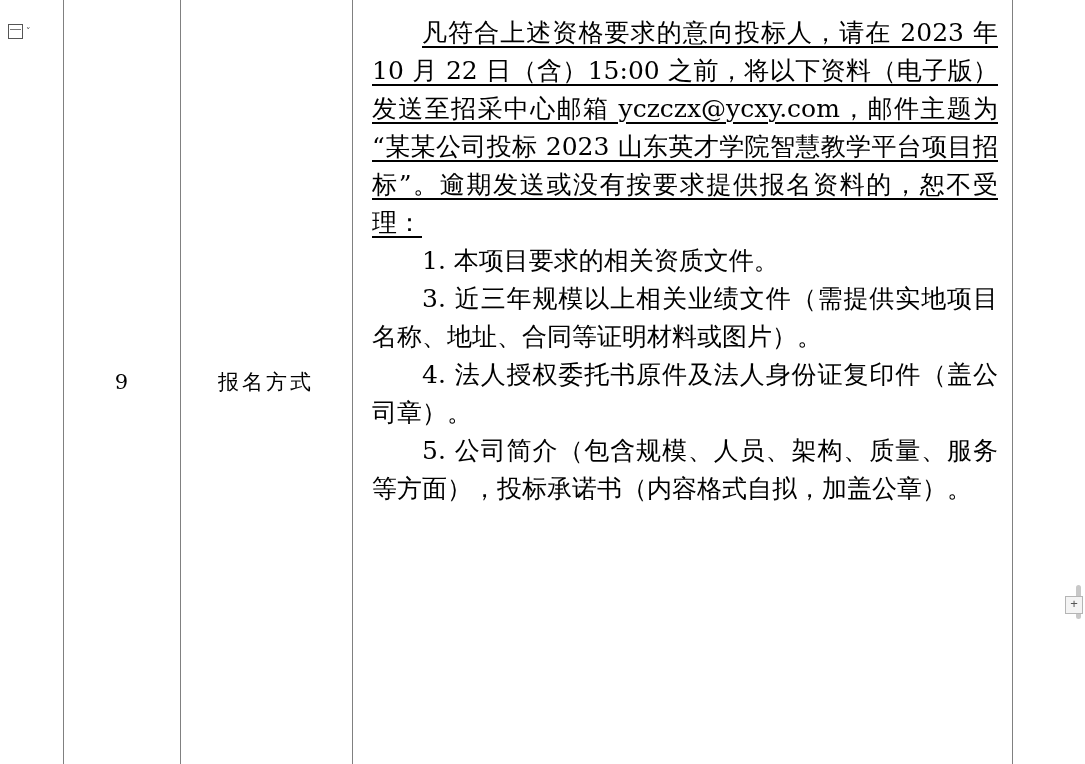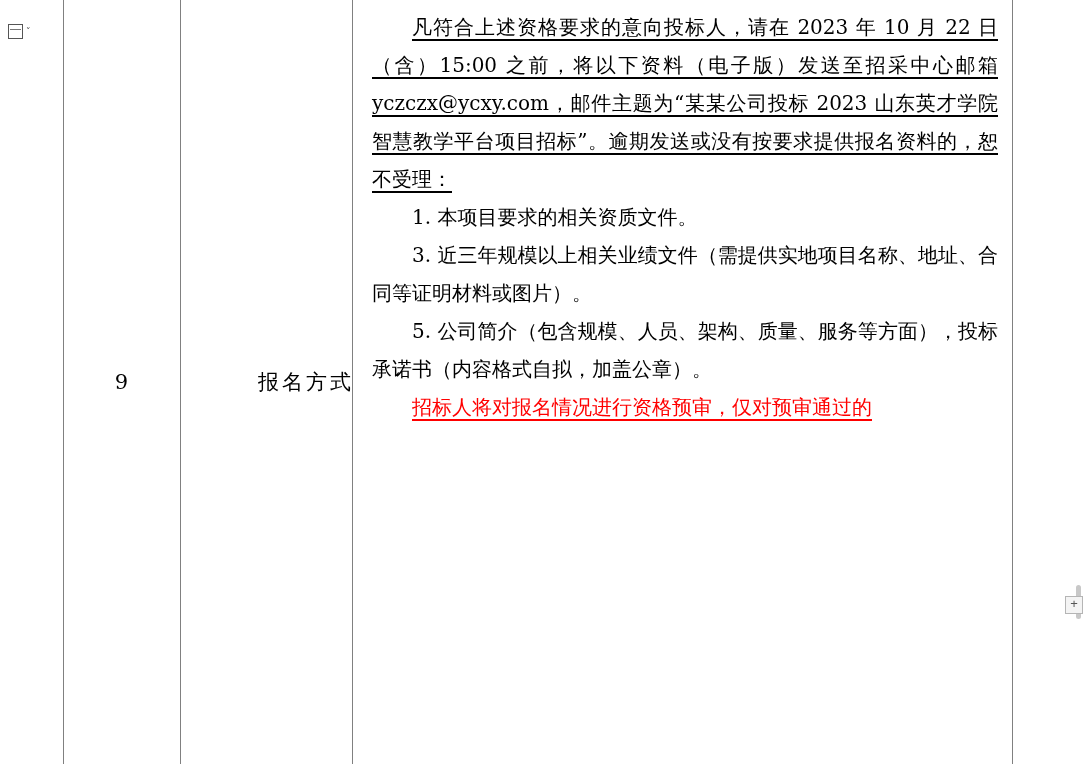--- a/index.html
+++ b/index.html
@@ -63,33 +63,32 @@
     left: 116px;
     top: 0;
     width: 172px;
     height: 764px;
     display: flex;
     align-items: center;
     justify-content: center;
     font-size: 21px;
     letter-spacing: 3px;
     font-family: "DejaVu Serif", "Liberation Serif", serif;
-    padding-left: 40px;
   }
 
   
   .cell-content {
     position: absolute;
     left: 288px;
     top: 0;
     right: 0;
     height: 764px;
-    padding: 8px 14px 0 20px;
+    padding: 14px 14px 0 20px;
     box-sizing: border-box;
-    font-size: 20px;
+    font-size: 25px;
     line-height: 38px;
   }
 
   .para {
     margin: 0;
     text-align: justify;
     text-justify: inter-ideograph;
   }
 
   .para.intro {
@@ -206,22 +205,22 @@
     <div class="col-divider c2"></div>
 
     <div class="cell-index">9</div>
 
     <div class="cell-label">报名方式</div>
 
     <div class="cell-content">
       <p class="para intro">凡符合上述资格要求的意向投标人，请在 2023 年 10 月 22 日（含）15:00 之前，将以下资料（电子版）发送至招采中心邮箱 yczczx@ycxy.com，邮件主题为“某某公司投标 2023 山东英才学院智慧教学平台项目招标”。逾期发送或没有按要求提供报名资料的，恕不受理：</p>
       <p class="list-item">1.  本项目要求的相关资质文件。</p>
       <p class="list-item">3.  近三年规模以上相关业绩文件（需提供实地项目名称、地址、合同等证明材料或图片）。</p>
+      <p class="list-item">4.  法人授权委托书原件及法人身份证复印件（盖公司章）。</p>
       <p class="list-item">5.  公司简介（包含规模、人员、架构、质量、服务等方面），投标承诺书（内容格式自拟，加盖公章）。</p>
-      <p class="para red">招标人将对报名情况进行资格预审，仅对预审通过的</p>
     </div>
   </div>
 
   <div class="right-rail">
     <div class="scroll-thumb"></div>
     <div class="zoom-plus">+</div>
   </div>
 
 </div>
 

